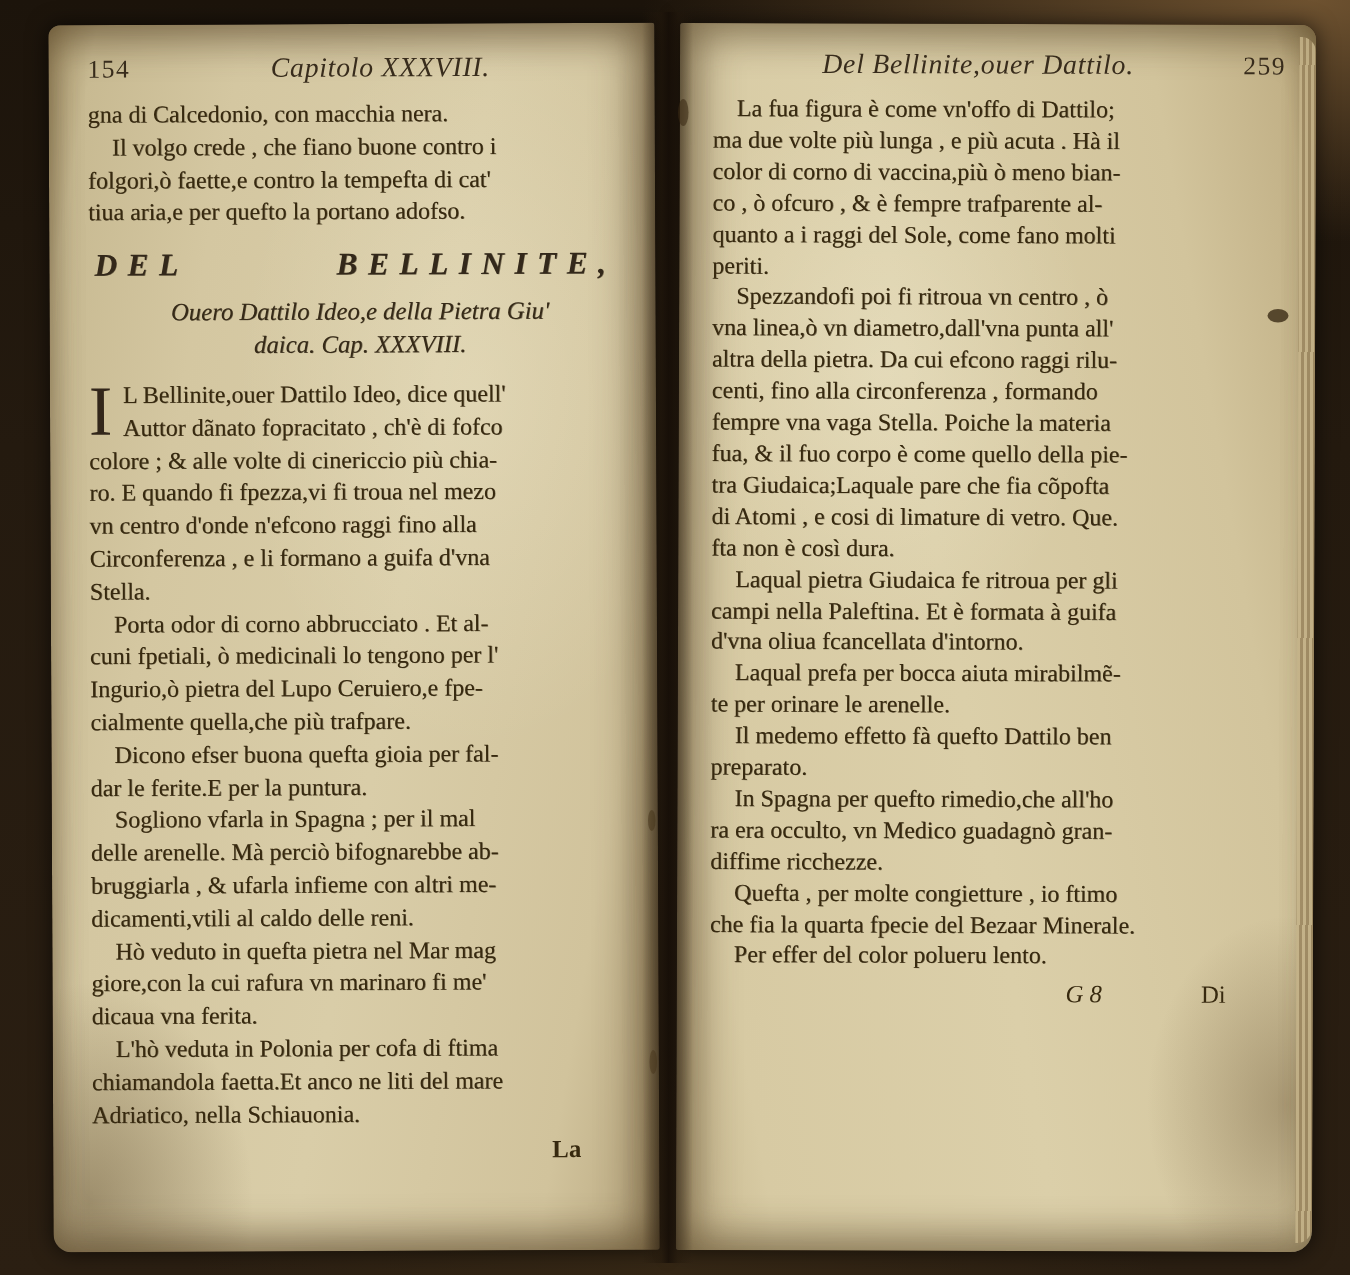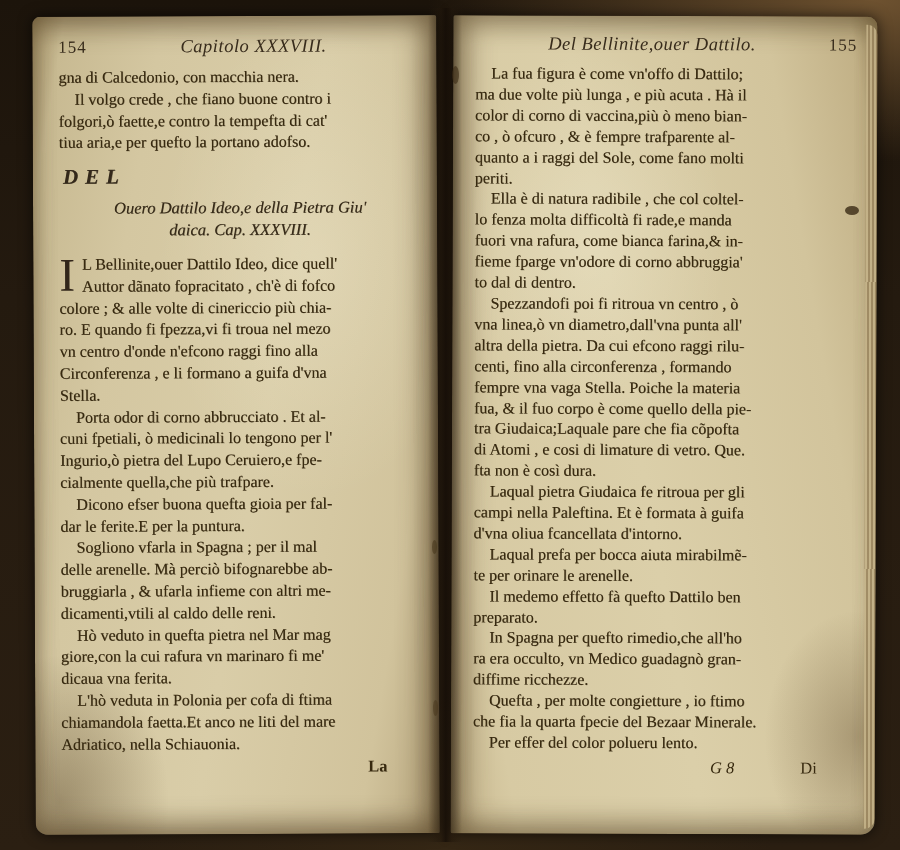--- a/index.html
+++ b/index.html
@@ -110,20 +110,21 @@
           <div class="para">
             <div class="line">gna di Calcedonio, con macchia nera.</div>
           </div>
           <div class="para">
             <div class="line first-indent">Il volgo crede , che fiano buone contro i</div>
             <div class="line">folgori,ò faette,e contro la tempefta di cat'</div>
             <div class="line">tiua aria,e per quefto la portano adofso.</div>
           </div>
           <div class="section-heading">
             <span>DEL</span>
+            <span>BELLINITE,</span>
           </div>
           <div class="subheading">
             <div class="line">Ouero Dattilo Ideo,e della Pietra Giu'</div>
             <div class="line">daica.   Cap. XXXVIII.</div>
           </div>
           <div class="para">
             <span class="dropcap">I</span>
             <div class="line">L Bellinite,ouer Dattilo Ideo, dice quell'</div>
             <div class="line">Auttor dãnato fopracitato , ch'è di fofco</div>
             <div class="line">colore ; &amp; alle volte di cinericcio più chia-</div>
@@ -160,37 +161,30 @@
           </div>
         </div>
       <div class="catchword">La</div>
     </div>
   </div>
 
   <div class="page page-right">
     <div class="page-inner">
       <div class="running-head">
         <span class="head-center">Del Bellinite,ouer Dattilo.</span>
-        <span class="pagenum">155</span>
+        <span class="pagenum">259</span>
       </div>
       <div class="body" id="right-body">
           <div class="para">
             <div class="line first-indent">La fua figura è come vn'offo di Dattilo;</div>
             <div class="line">ma due volte più lunga , e più acuta . Hà il</div>
             <div class="line">color di corno di vaccina,più ò meno bian-</div>
             <div class="line">co , ò ofcuro , &amp; è fempre trafparente al-</div>
             <div class="line">quanto a i raggi del Sole, come fano molti</div>
             <div class="line">periti.</div>
-          </div>
-          <div class="para">
-            <div class="line first-indent">Ella è di natura radibile , che col coltel-</div>
-            <div class="line">lo fenza molta difficoltà fi rade,e manda</div>
-            <div class="line">fuori vna rafura, come bianca farina,&amp; in-</div>
-            <div class="line">fieme fparge vn'odore di corno abbruggia'</div>
-            <div class="line">to dal di dentro.</div>
           </div>
           <div class="para">
             <div class="line first-indent">Spezzandofi poi fi ritroua vn centro , ò</div>
             <div class="line">vna linea,ò vn diametro,dall'vna punta all'</div>
             <div class="line">altra della pietra. Da cui efcono raggi rilu-</div>
             <div class="line">centi, fino alla circonferenza , formando</div>
             <div class="line">fempre vna vaga Stella. Poiche la materia</div>
             <div class="line">fua, &amp; il fuo corpo è come quello della pie-</div>
             <div class="line">tra Giudaica;Laquale pare che fia cõpofta</div>
             <div class="line">di Atomi , e cosi di limature di vetro. Que.</div>

